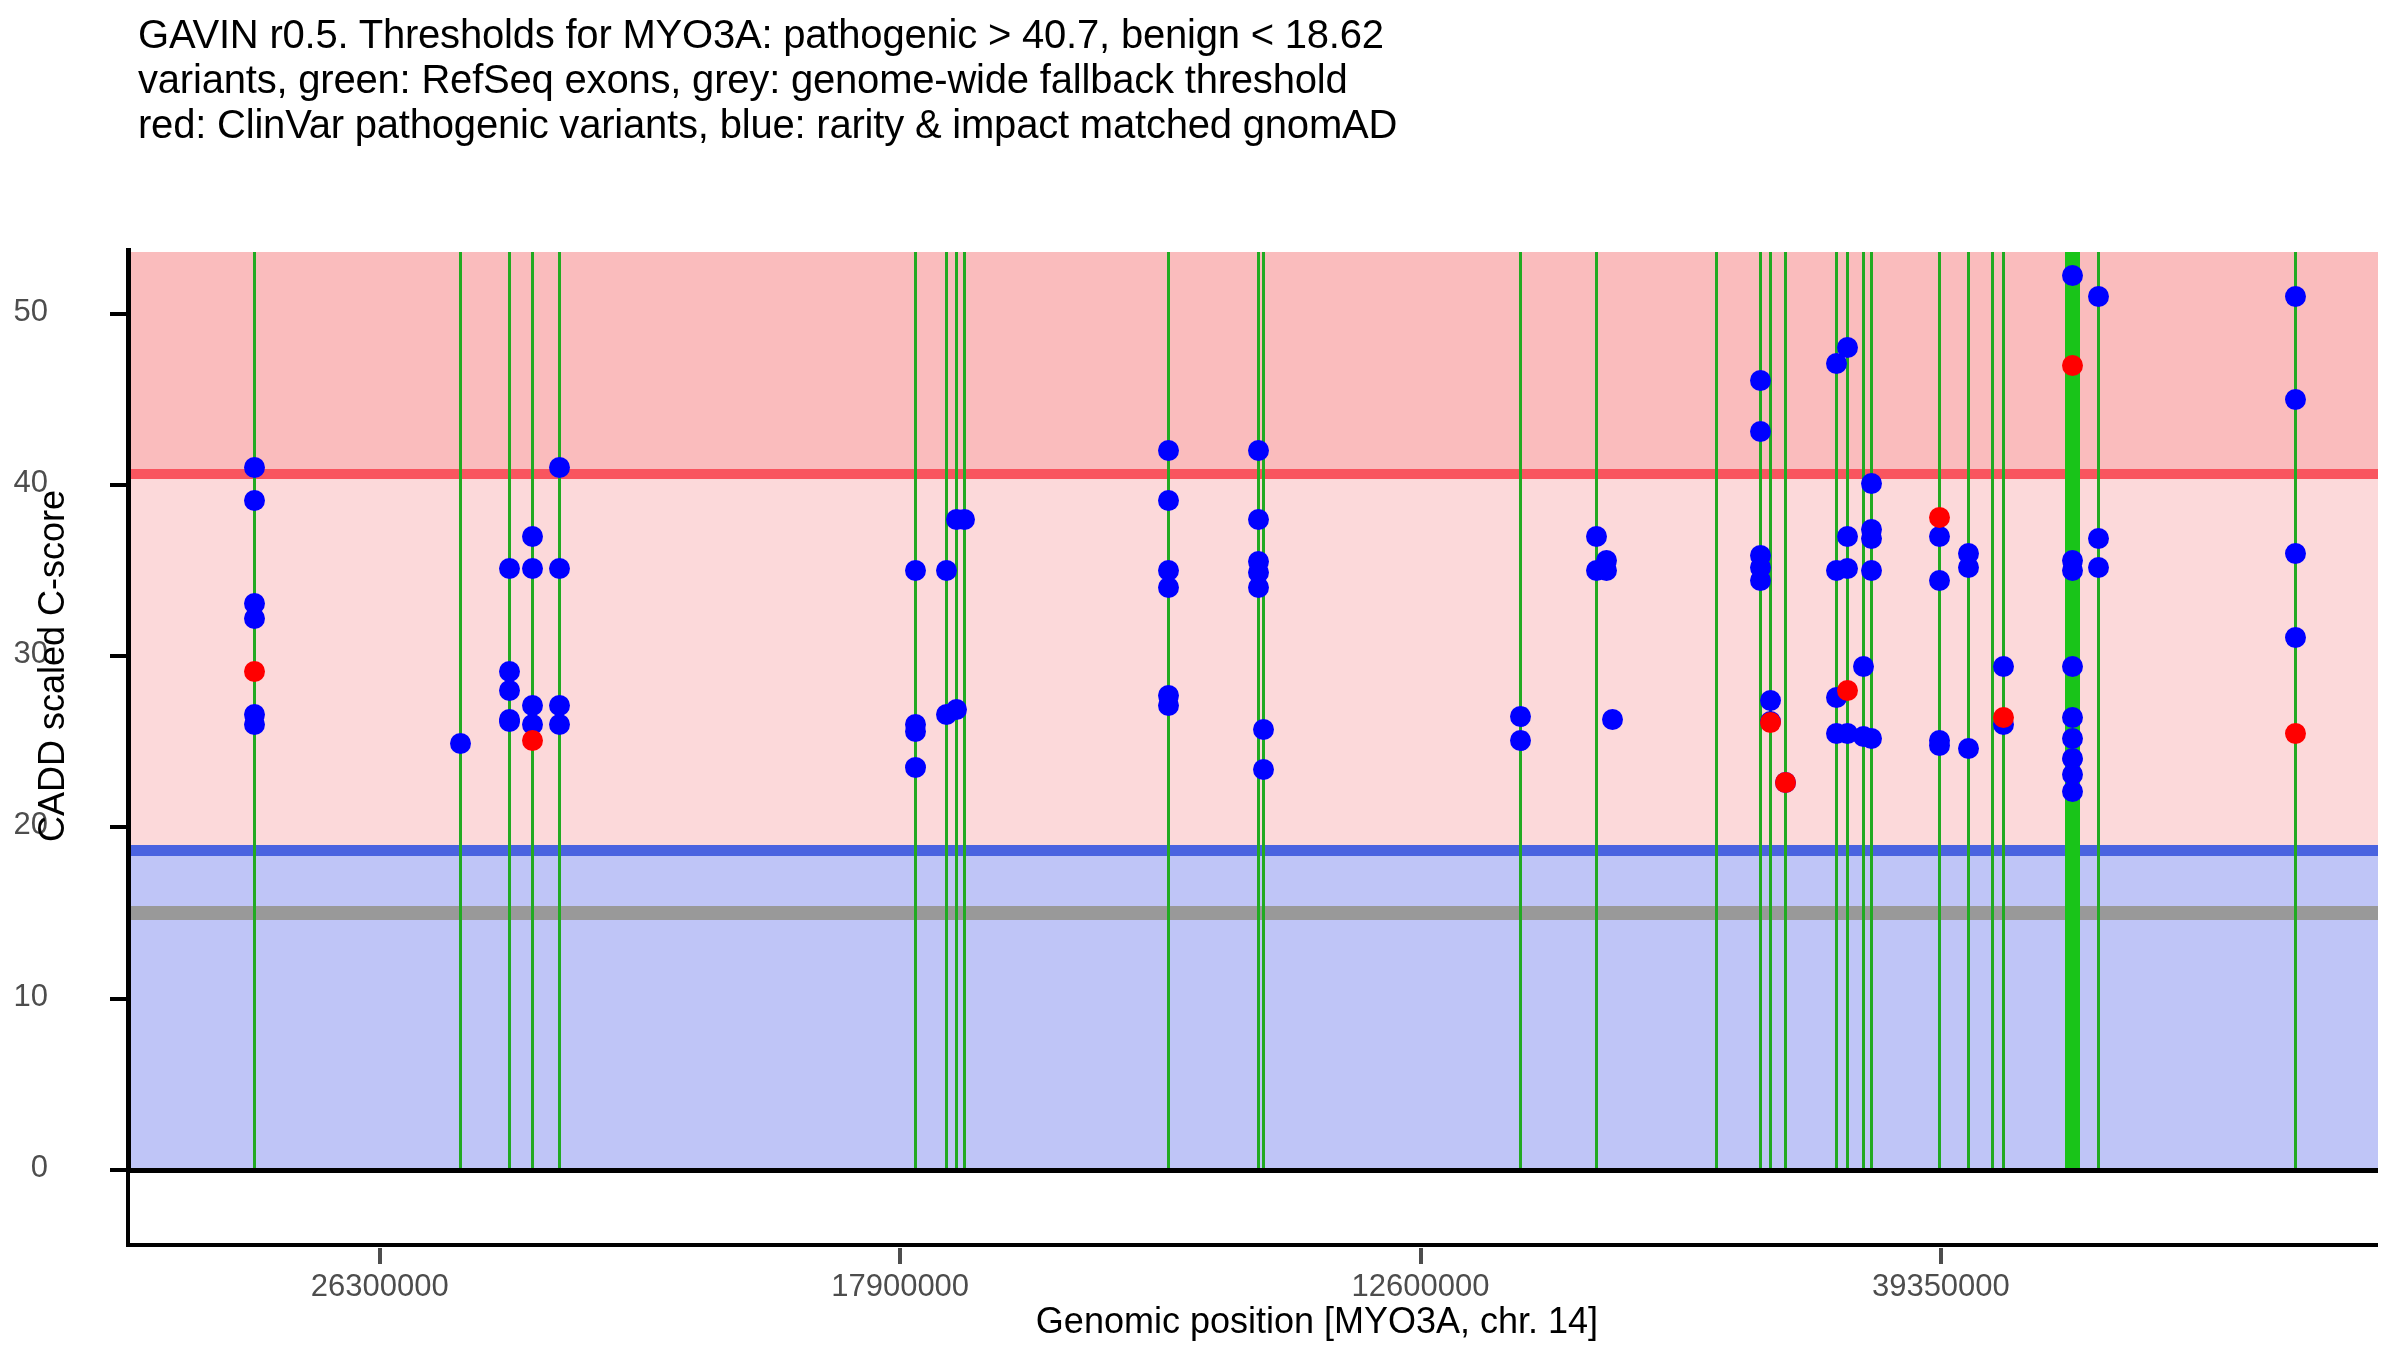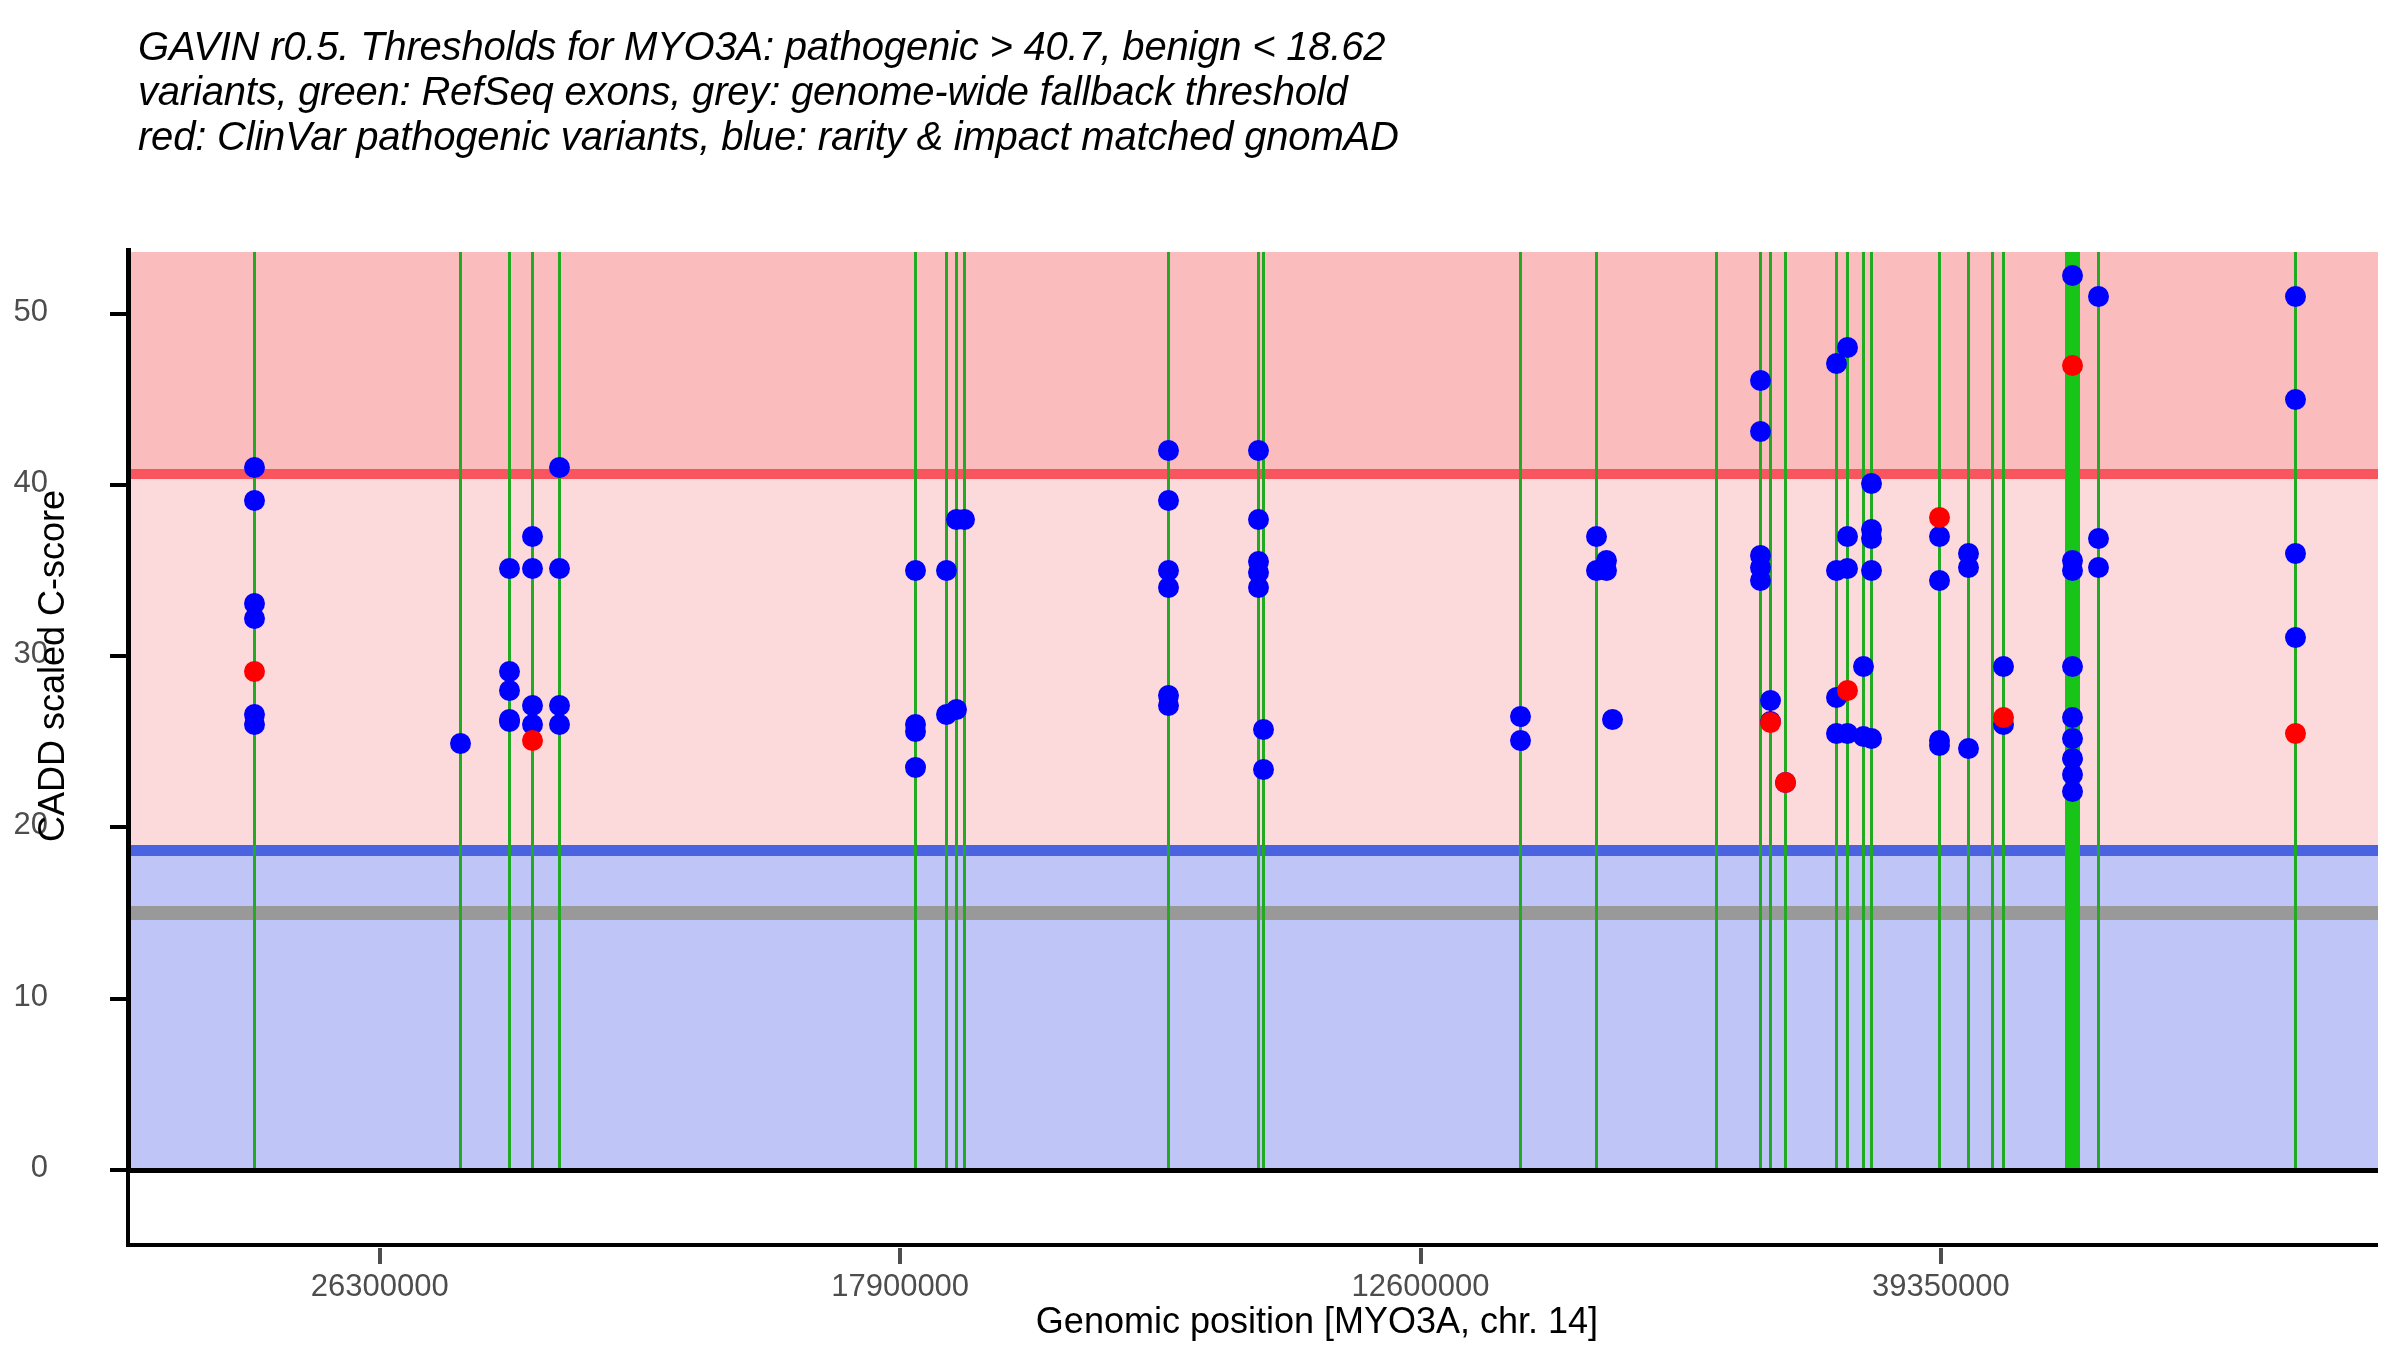--- a/index.html
+++ b/index.html
@@ -1,22 +1,22 @@
 <!DOCTYPE html>
 <html><head>
 <meta charset="utf-8">
 <style>
   html,body{margin:0;padding:0;background:#ffffff;}
   body{width:2400px;height:1350px;font-family:"Liberation Sans",sans-serif;overflow:hidden;}
   #root{position:relative;width:2400px;height:1350px;background:#fff;}
 
   
   #title-block{
-    position:absolute;left:138px;top:24px;width:2230px;
-    font-size:40px;line-height:45px;color:#000;letter-spacing:-0.2px;font-style:italic;
+    position:absolute;left:138px;top:12px;width:2230px;
+    font-size:40px;line-height:45px;color:#000;letter-spacing:-0.2px;
   }
   #title-block div{white-space:pre;}
 
   
   #panel{
     position:absolute;
     left:130px;top:252px;width:2248px;height:918px;
     background:#ffffff;
     overflow:hidden;
   }

